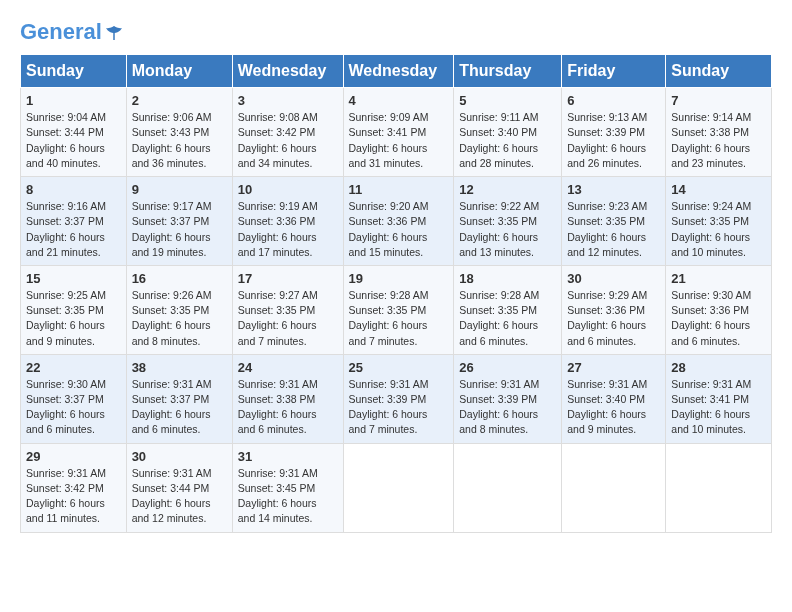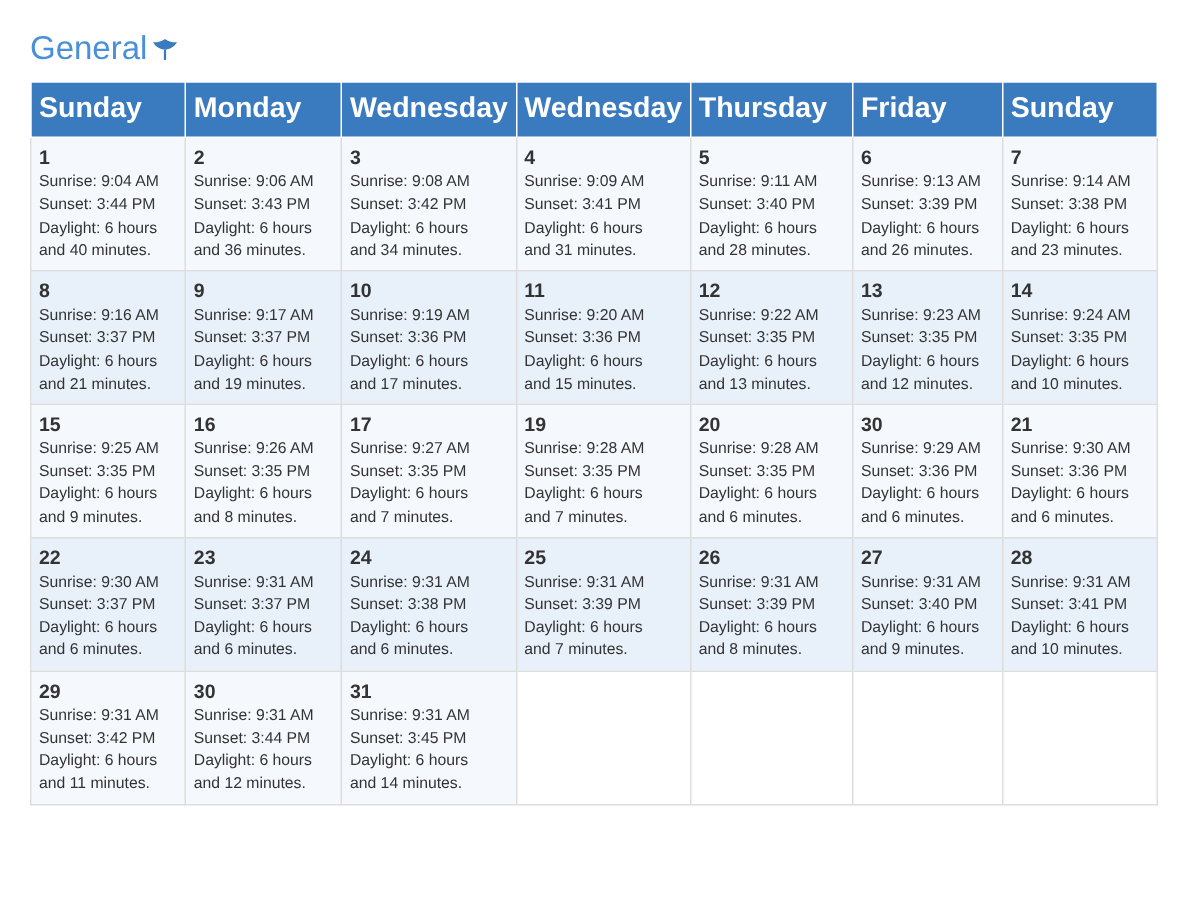--- a/index.html
+++ b/index.html
@@ -15,21 +15,21 @@
       justify-content: space-between;
       align-items: flex-start;
       margin-bottom: 10px;
     }
     .logo {
       display: flex;
       align-items: center;
     }
     .logo-text {
       font-size: 22px;
-      font-weight: normal;
+      font-weight: bold;
       color: #333;
       line-height: 1.1;
     }
     .logo-text span {
       color: #4a90d9;
     }
     .logo-icon {
       width: 20px;
       height: 20px;
       margin-left: 2px;
@@ -46,21 +46,21 @@
       font-size: 16px;
       color: #555;
     }
     table {
       width: 100%;
       border-collapse: collapse;
     }
     thead tr th {
       background-color: #3a7abf;
       color: #fff;
-      font-size: 19px;
+      font-size: 16px;
       font-weight: bold;
       padding: 7px 5px;
       text-align: left;
       border: 1px solid #fff;
     }
     tbody tr td {
       vertical-align: top;
       padding: 5px 5px;
       font-size: 10.5px;
       color: #333;
@@ -192,39 +192,39 @@
         </td>
         <td>
           <span class="day-num">17</span>
           <div class="day-info">Sunrise: 9:27 AM<br>Sunset: 3:35 PM<br>Daylight: 6 hours<br>and 7 minutes.</div>
         </td>
         <td>
           <span class="day-num">19</span>
           <div class="day-info">Sunrise: 9:28 AM<br>Sunset: 3:35 PM<br>Daylight: 6 hours<br>and 7 minutes.</div>
         </td>
         <td>
-          <span class="day-num">20</span>
+          <span class="day-num">18</span>
           <div class="day-info">Sunrise: 9:28 AM<br>Sunset: 3:35 PM<br>Daylight: 6 hours<br>and 6 minutes.</div>
         </td>
         <td>
           <span class="day-num">30</span>
           <div class="day-info">Sunrise: 9:29 AM<br>Sunset: 3:36 PM<br>Daylight: 6 hours<br>and 6 minutes.</div>
         </td>
         <td>
           <span class="day-num">21</span>
           <div class="day-info">Sunrise: 9:30 AM<br>Sunset: 3:36 PM<br>Daylight: 6 hours<br>and 6 minutes.</div>
         </td>
       </tr>
       <tr>
         <td>
           <span class="day-num">22</span>
           <div class="day-info">Sunrise: 9:30 AM<br>Sunset: 3:37 PM<br>Daylight: 6 hours<br>and 6 minutes.</div>
         </td>
         <td>
-          <span class="day-num">23</span>
+          <span class="day-num">38</span>
           <div class="day-info">Sunrise: 9:31 AM<br>Sunset: 3:37 PM<br>Daylight: 6 hours<br>and 6 minutes.</div>
         </td>
         <td>
           <span class="day-num">24</span>
           <div class="day-info">Sunrise: 9:31 AM<br>Sunset: 3:38 PM<br>Daylight: 6 hours<br>and 6 minutes.</div>
         </td>
         <td>
           <span class="day-num">25</span>
           <div class="day-info">Sunrise: 9:31 AM<br>Sunset: 3:39 PM<br>Daylight: 6 hours<br>and 7 minutes.</div>
         </td>

